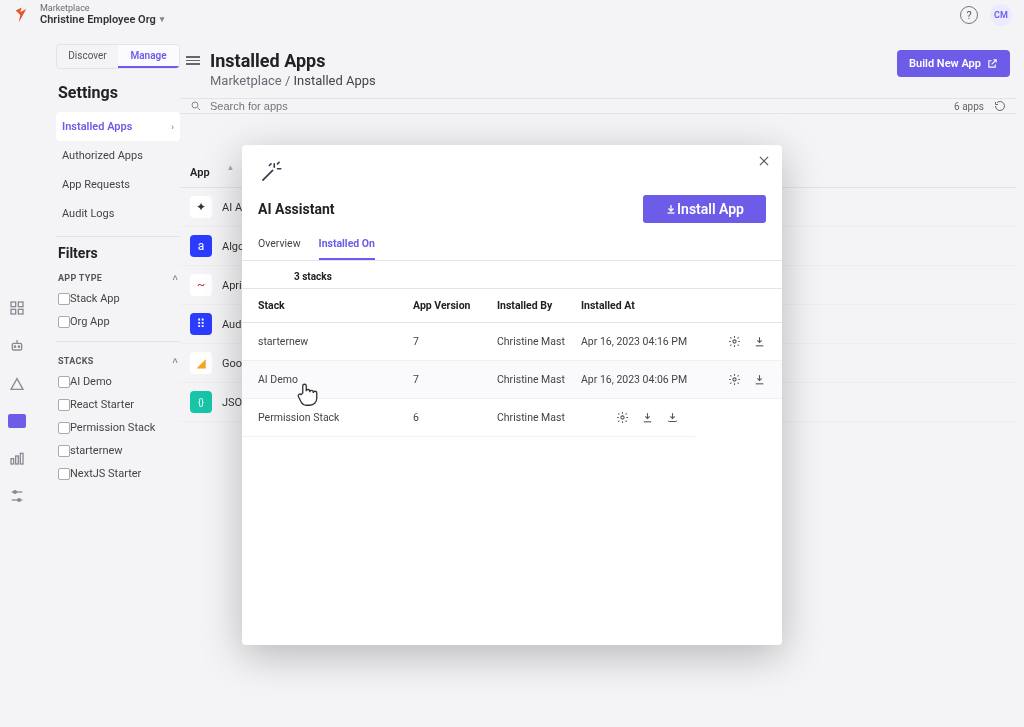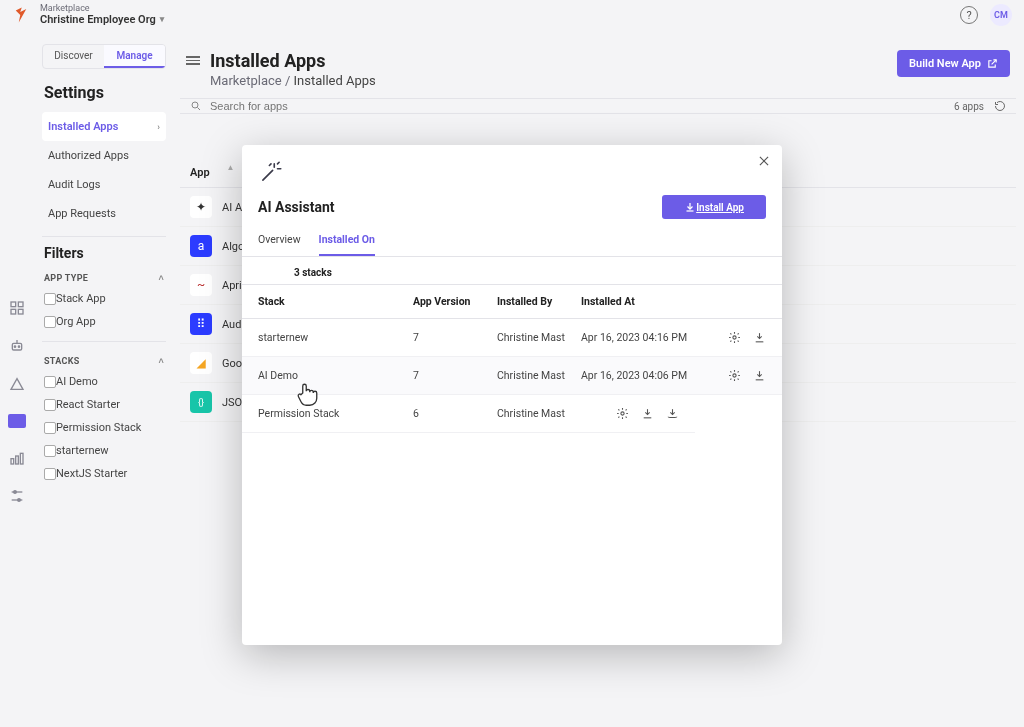--- a/index.html
+++ b/index.html
@@ -63,21 +63,21 @@
     gap: 22px;
   }
   .rail-icon { width: 16px; height: 16px; color: #8a8a95; }
   .rail-icon-box {
     width: 18px; height: 14px; border-radius: 2px; background: var(--accent);
   }
 
   
   .sidebar {
     position: absolute;
-    left: 34px; top: 38px; bottom: 0;
+    left: 48px; top: 38px; bottom: 0;
     width: 140px;
     padding: 6px 8px;
   }
   .seg-toggle {
     display: flex; border: 1px solid var(--border); border-radius: 4px;
     overflow: hidden; margin-bottom: 14px;
   }
   .seg-toggle > div {
     flex: 1; text-align: center; font-size: 10px; padding: 5px 0;
     color: #555; cursor: pointer;
@@ -188,22 +188,22 @@
   .modal-head {
     padding: 14px 16px 4px;
   }
   .modal-title-row {
     display: flex; align-items: center; margin-top: 10px;
   }
   .modal-title { font-size: 14px; font-weight: 700; }
   .install-btn {
     margin-left: auto;
     background: var(--accent); color: #fff;
-    padding: 6px 22px; border-radius: 3px; font-size: 10px; font-weight: 600;
-    display: flex; align-items: center; cursor: pointer; text-decoration: underline;
+    padding: 6px 22px; border-radius: 3px; font-size: 14px; font-weight: 600;
+    display: flex; align-items: center; cursor: pointer;
   }
   .wand {
     width: 26px; height: 26px;
     display:flex;align-items:center;justify-content:center; margin-bottom:4px;
   }
   .modal-tabs {
     display: flex; gap: 18px; padding: 10px 16px 0;
     border-bottom: 1px solid var(--border);
   }
   .modal-tabs > div {
@@ -292,24 +292,24 @@
   <div class="side-h1">Settings</div>
 
   <div class="side-item active">
     <span>Installed Apps</span>
     <span class="chev">›</span>
   </div>
   <div class="side-item">
     <span>Authorized Apps</span>
   </div>
   <div class="side-item">
+    <span>App Requests</span>
+  </div>
+  <div class="side-item">
     <span>Audit Logs</span>
-  </div>
-  <div class="side-item">
-    <span>App Requests</span>
   </div>
 
   <div class="side-divider"></div>
   <div class="side-h2">Filters</div>
 
   <div class="side-sub">
     <span>APP TYPE</span>
     <span class="chev">˄</span>
   </div>
   <div class="chk-row">

